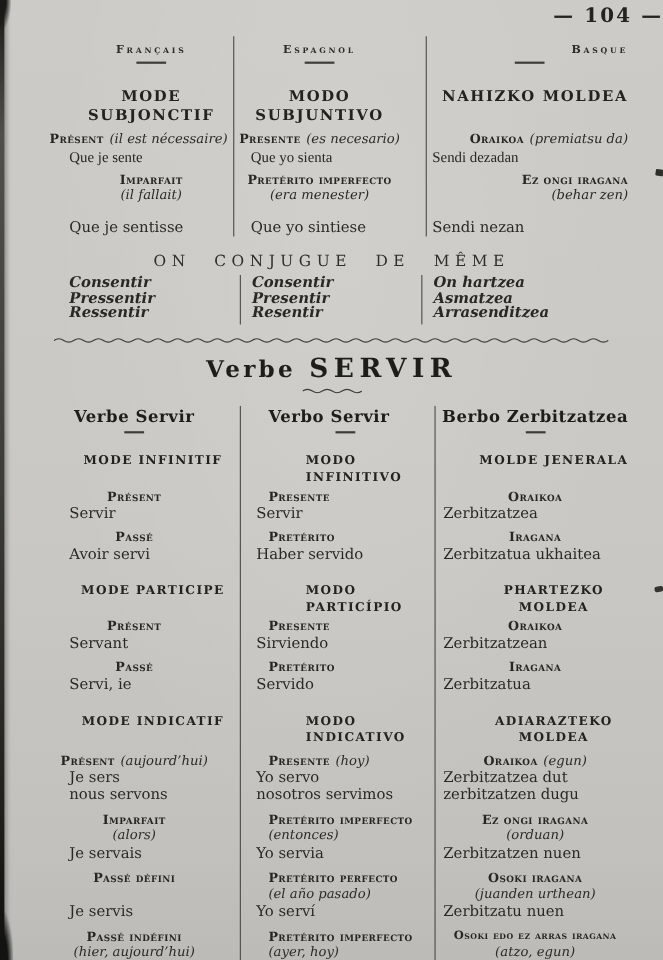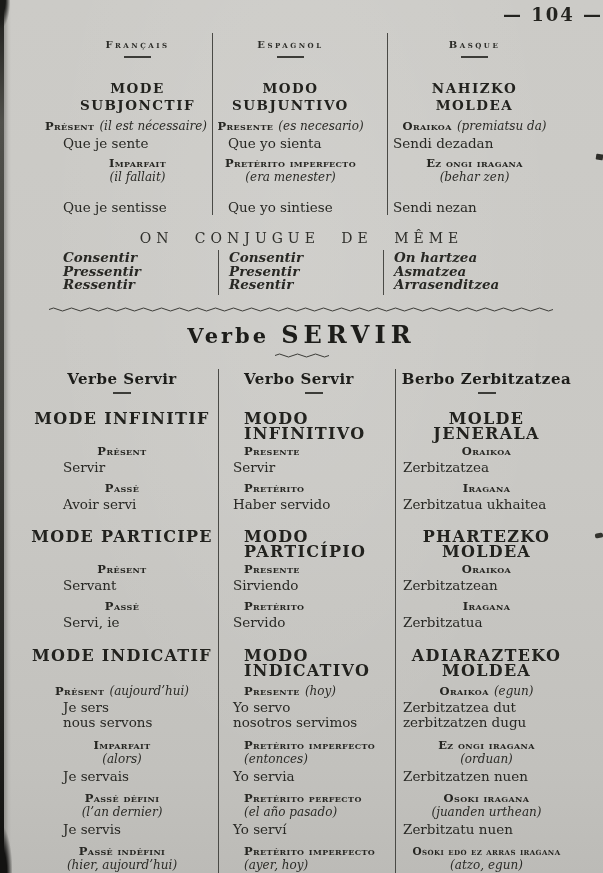--- a/index.html
+++ b/index.html
@@ -33,47 +33,47 @@
   .vl{position:absolute;width:1px;background:#4a4a46;top:0;bottom:0;}
   .g3{display:grid;}
   .top .g3{grid-template-columns:212px 175px 1fr;}
   .cons .g3{grid-template-columns:218px 165px 1fr;}
   .main .g3{grid-template-columns:218px 177px 1fr;}
   .cell{box-sizing:border-box;}
 
   
   .top .cc1{padding-left:63px;text-align:center;}
   .top .cc2{padding-right:18px;text-align:center;}
-  .top .cc3{padding-left:5px;padding-right:46px;text-align:center;}
+  .top .cc3{padding-left:5px;padding-right:32px;text-align:right;}
   .top .fc1{padding-left:63px;}
   .top .fc2{padding-left:16px;}
   .top .fc3{padding-left:6px;}
   .cons .fc1{padding-left:63px;}
   .cons .fc2{padding-left:11px;}
   .cons .fc3{padding-left:11px;}
   .main .cc1{padding-left:26px;text-align:center;}
   .main .cc2{padding-left:26px;padding-right:12px;}
   .main .cc3{padding-left:5px;padding-right:30px;text-align:center;}
   .main .fc1{padding-left:63px;}
   .main .fc2{padding-left:15px;}
   .main .fc3{padding-left:8px;}
 
   .colhead{font-size:10px;font-weight:700;font-variant:small-caps;letter-spacing:2.5px;color:#2c2c28;}
   .colhead-rule{width:27px;height:2px;background:#3c3c38;margin:4px auto 0;}
 
   .mode-lg{font-size:13.5px;line-height:17px;font-weight:700;letter-spacing:1.5px;color:#22221e;}
-  .mode{font-size:16px;line-height:15px;font-weight:700;letter-spacing:1.3px;color:#22221e;}
+  .mode{font-size:11px;line-height:15px;font-weight:700;letter-spacing:1.3px;color:#22221e;margin-left:34px;}
   .sc{font-variant:small-caps;font-size:11.5px;letter-spacing:.4px;color:#262622;font-weight:600;}
   .note{font-style:italic;font-size:12px;color:#2a2a26;}
   .form{font-size:13.5px;line-height:16px;color:#282824;}
 
   .r-headers{margin-top:8px;}
   .r-mode-top{margin-top:22px;}
   .r-t1{margin-top:3px;line-height:15px;}
-  .r-f1{margin-top:1px;}
+  .r-f1{margin-top:1px;font-family:Liberation Serif, serif;}
   .r-t2{margin-top:6px;}
   .t2l{line-height:13px;}
   .t2n{line-height:15px;}
   .r-f2{margin-top:14px;}
   .top{padding-bottom:6px;}
 
   .same-title{margin-top:9px;text-align:center;font-size:14px;line-height:17px;letter-spacing:5px;word-spacing:12px;color:#2e2e2a;}
   .cons{margin-top:3px;padding:1px 0 3px;}
   .cons .form{font-size:13.5px;line-height:13.5px;font-style:italic;font-weight:600;}
 
@@ -331,21 +331,20 @@
     </div>
     <div class="g3 r-f">
       <div class="cell fc1 form">Je servais</div>
       <div class="cell fc2 form">Yo servia</div>
       <div class="cell fc3 form">Zerbitzatzen nuen</div>
     </div>
 
     <div class="g3 r-t2l">
       <div class="cell cc1">
         <div class="sc t2l">Passé défini</div>
-        <div class="note t2n">(l’an dernier)</div>
       </div>
       <div class="cell cc2">
         <div class="sc t2l">Pretérito perfecto</div>
         <div class="note t2n">(el año pasado)</div>
       </div>
       <div class="cell cc3">
         <div class="sc t2l">Osoki iragana</div>
         <div class="note t2n">(juanden urthean)</div>
       </div>
     </div>

